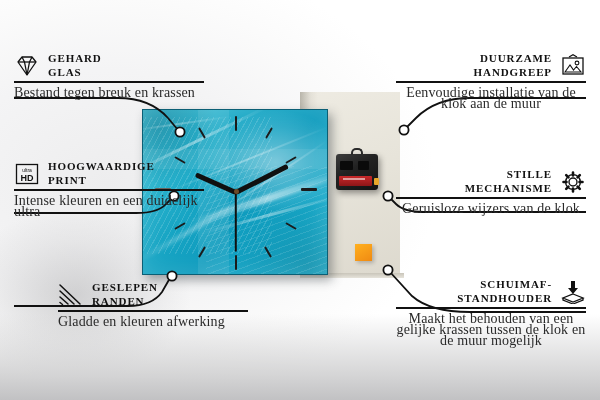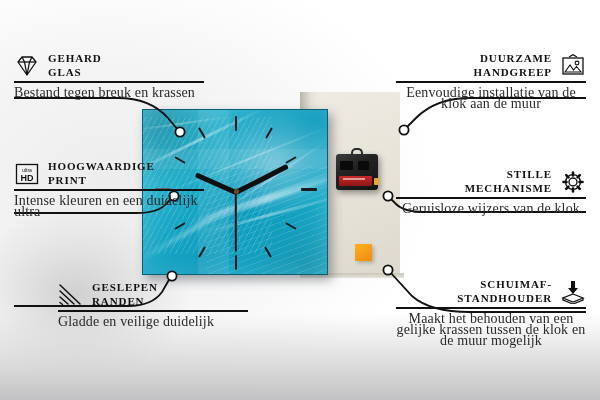--- a/index.html
+++ b/index.html
@@ -254,21 +254,21 @@
         <line x1="2" y1="14" x2="10" y2="21"></line>
         <line x1="2" y1="19.5" x2="4.5" y2="21.5"></line>
       </g>
     </svg>
     <div>
       <div class="ttl">GESLEPEN</div>
       <div class="ttl">RANDEN</div>
     </div>
   </div>
   <div class="rule"></div>
-  <div class="desc">Gladde en veilige duidelijk</div>
+  <div class="desc">Gladde en kleuren afwerking</div>
 </div>
 
 <div class="feat right" id="f-handgreep">
   <div class="head">
     <svg class="ico" viewBox="0 0 26 24">
       <path d="M9,3 L13,0.8 L17,3" fill="none" stroke="#111" stroke-width="1.2"></path>
       <rect x="3" y="4" width="20" height="16" fill="none" stroke="#111" stroke-width="1.3"></rect>
       <path d="M5,18 L10,11 L13.5,16 L16.5,12.5 L21,18 Z" fill="none" stroke="#111" stroke-width="1.1"></path>
       <circle cx="17" cy="9" r="1.9" fill="none" stroke="#111" stroke-width="1.1"></circle>
     </svg>

